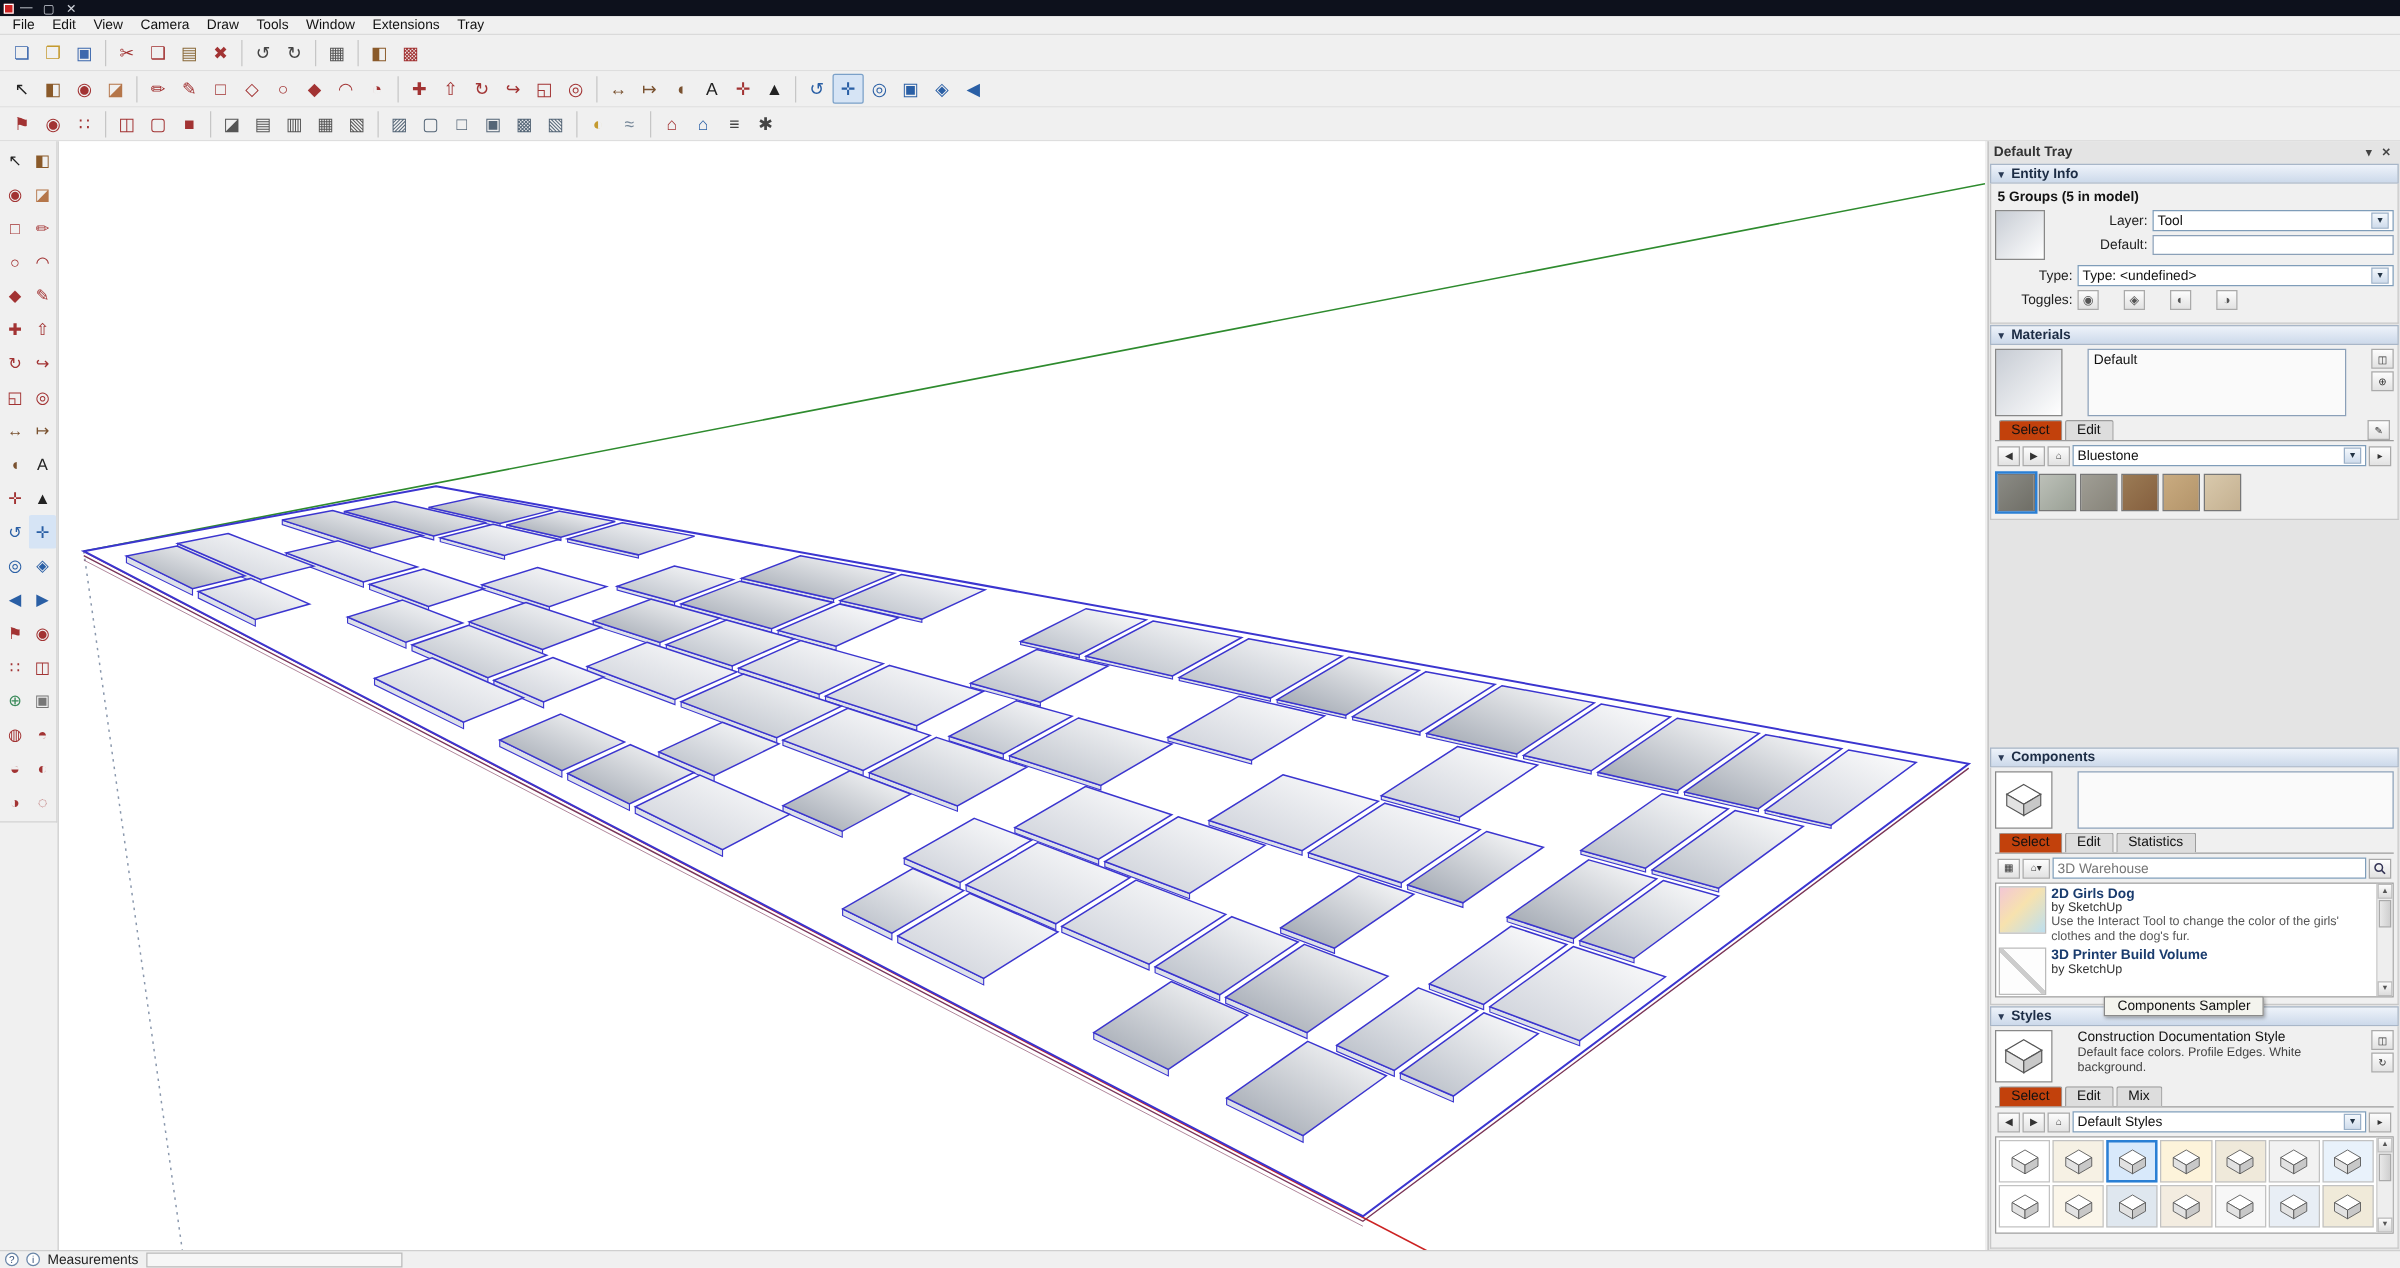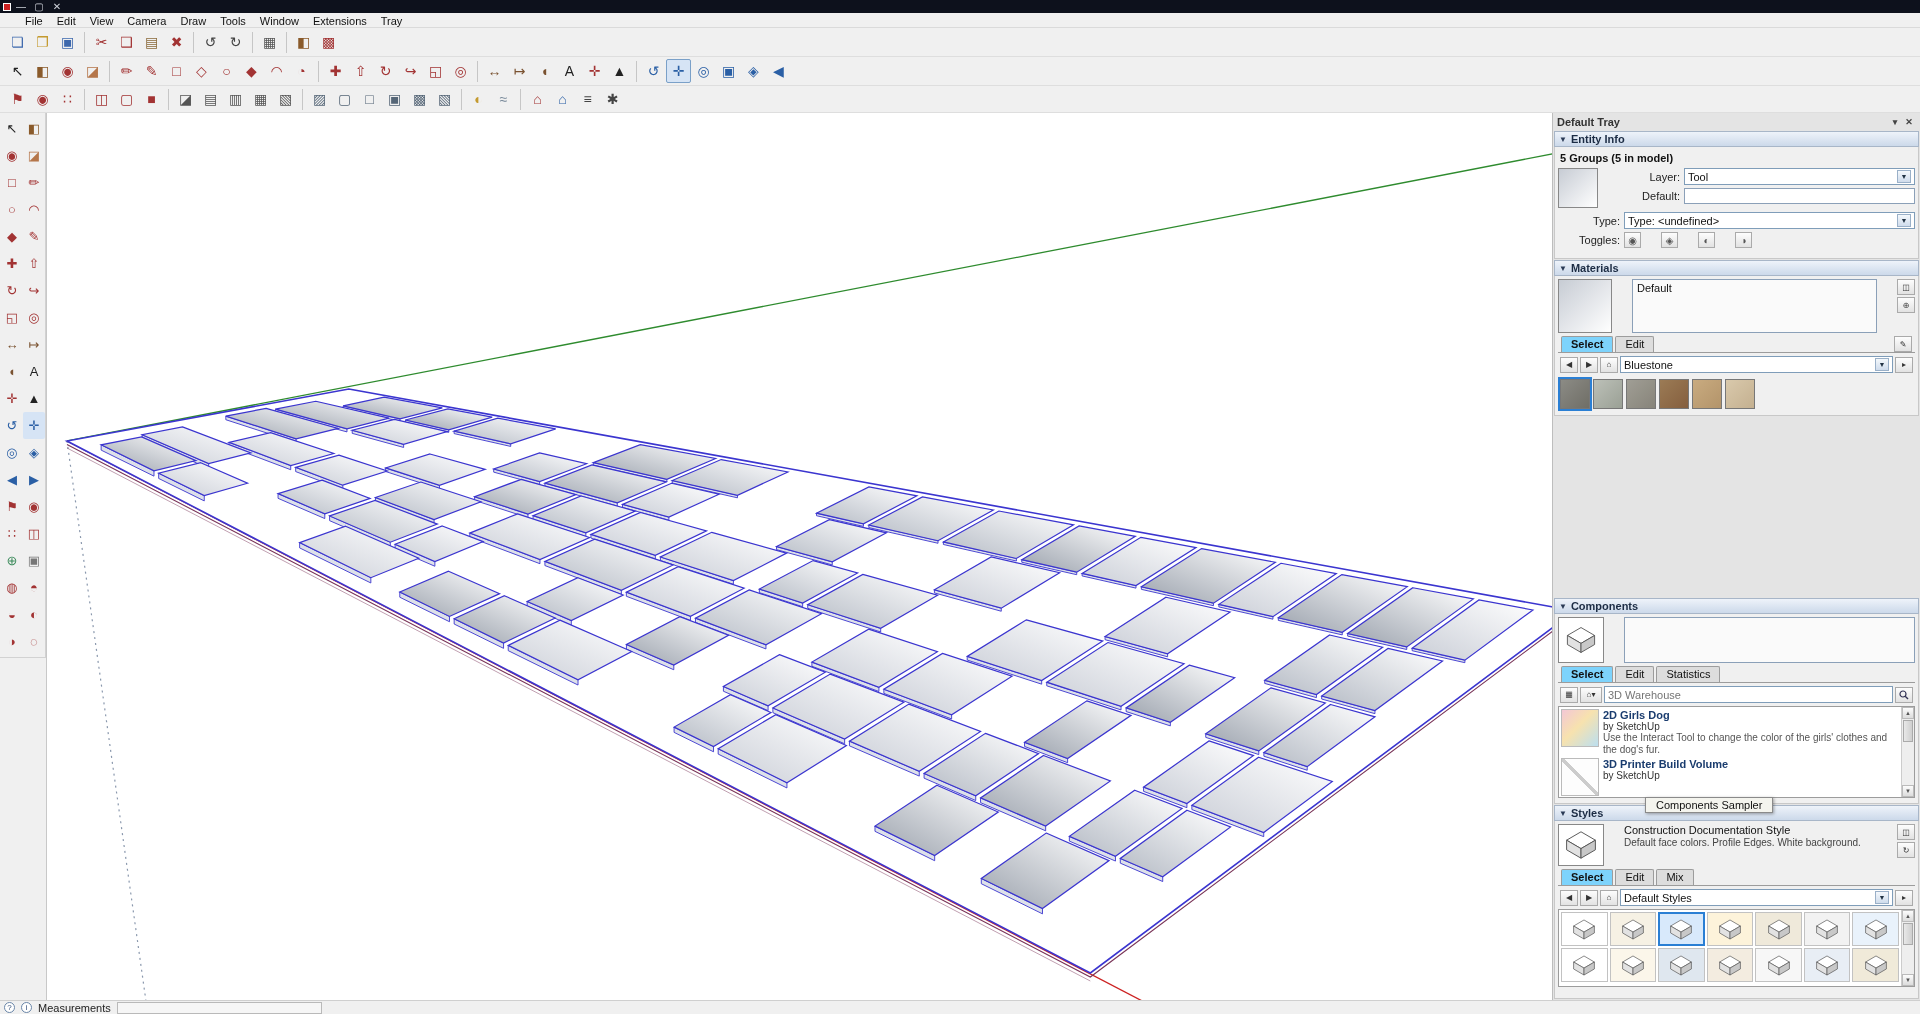--- a/index.html
+++ b/index.html
@@ -6,42 +6,42 @@
   html,body{width:1920px;height:1014px;overflow:hidden;font-family:"Liberation Sans",sans-serif;font-size:11px;background:#f0f0f0;color:#111}
 
   
   .titlebar{position:absolute;top:0;left:0;right:0;height:13px;background:#0d111c;color:#dfe3ea;display:flex;align-items:center;font-size:10px;padding-left:3px}
   .app-icon{width:8px;height:8px;background:#c22;border:1px solid #fff;margin-right:4px}
   .titlebar .title-text{flex:1;white-space:nowrap;overflow:hidden}
   .win-controls{display:flex;gap:6px;padding-right:6px}
   .win-controls span{width:12px;text-align:center;color:#cfd3da;cursor:default}
 
   
-  .menubar{position:absolute;top:13px;left:0;right:0;height:15px;background:#f0f0f0;border-bottom:1px solid #dadada;display:flex;padding-left:18px}
+  .menubar{position:absolute;top:13px;left:0;right:0;height:15px;background:#f0f0f0;border-bottom:1px solid #dadada;display:flex;align-items:center;padding-left:3px}
   .menu-item{padding:0 7px;height:15px;display:flex;align-items:center;cursor:default}
 
   
   .toolbar{position:absolute;left:0;right:0;background:#f0f0f0;border-bottom:1px solid #dedede;display:flex;align-items:center;padding-left:5px}
   #toolbar1{top:28px;height:29px}
   #toolbar2{top:57px;height:29px}
   #toolbar3{top:86px;height:27px}
   .tb-icon{width:25px;height:24px;display:flex;align-items:center;justify-content:center;font-size:14px;border:1px solid transparent;border-radius:2px;cursor:default;flex:none}
   .tb-sep{width:1px;height:21px;background:#c6c6c6;margin:0 4px;flex:none}
   .pressed{border:1px solid #7aa0c8;background:#d6e4f5}
 
   
   .palette{position:absolute;top:113px;left:0;width:46px;background:#f0f0f0;border-right:1px solid #d2d2d2;border-bottom:1px solid #d2d2d2;display:grid;grid-template-columns:22px 22px;padding:2px 1px;z-index:3}
   .pal-icon{width:22px;height:27px;display:flex;align-items:center;justify-content:center;font-size:13px;border:1px solid transparent;border-radius:2px;cursor:default}
 
   
   .viewport{position:absolute;top:113px;left:46px;right:332px;bottom:14px;background:#ffffff;border-left:1px solid #c8c8c8}
   .viewport svg{display:block;width:100%;height:100%}
 
   
-  .tray{position:absolute;top:113px;right:0;width:368px;bottom:14px;background:#e4e4e4;border-left:1px solid #bdbdbd;display:flex;flex-direction:column}
+  .tray{position:absolute;top:113px;right:0;width:330px;bottom:14px;background:#e4e4e4;border-left:1px solid #bdbdbd;display:flex;flex-direction:column}
   .tray-title{height:18px;display:flex;align-items:center;padding:0 4px;font-weight:bold;color:#333}
   .tray-title .grow{flex:1}
   .tray-btn{width:14px;height:13px;display:flex;align-items:center;justify-content:center;font-size:9px;color:#444;border:1px solid transparent}
   .panel{margin:0 1px 1px 1px}
   .panel-header{height:16px;display:flex;align-items:center;gap:4px;padding:0 4px;background:linear-gradient(#eef3fa,#ccd9ea);border:1px solid #a8b6c8;font-weight:bold;color:#1c2c44}
   .ph-arrow{font-size:8px;color:#2a3a55}
   .panel-body{background:#f0f0f0;border:1px solid #c8c8c8;border-top:none;padding:3px;position:relative}
 
   .thumb{border:1px solid #888;background:linear-gradient(135deg,#c7ccd4,#ffffff)}
   .inset{background:#fff;border:1px solid #8ba0b8}
@@ -53,21 +53,21 @@
   .ei-grid{display:grid;grid-template-columns:62px 1fr;gap:3px 4px;align-items:center;flex:1}
   .ei-grid .lbl{text-align:right}
   .combo{height:17px;border:1px solid #7f9db9;background:#fff;display:flex;align-items:center;padding:0 3px;overflow:hidden;white-space:nowrap}
   .combo .grow{flex:1}
   .combo-arrow{width:14px;height:13px;background:linear-gradient(#f4f8fc,#cfdcec);border:1px solid #9ab0c8;display:flex;align-items:center;justify-content:center;font-size:7px;color:#234}
   .toggle-btn{width:17px;height:16px;border:1px solid #aaa;background:linear-gradient(#fdfdfd,#e2e2e2);display:flex;align-items:center;justify-content:center;font-size:10px;color:#555}
 
   
   .tabs{display:flex;align-items:flex-end;padding:3px 3px 0 3px;border-bottom:1px solid #9c9c9c;height:20px}
   .tab{padding:1px 9px 2px 9px;border:1px solid #9c9c9c;border-bottom:none;background:#ddd;margin-right:2px;border-radius:2px 2px 0 0;cursor:default}
-  .tab.active{background:#7dd3fc;font-weight:bold}
+  .tab.active{background:#c2410c;font-weight:normal}
   .tabs .grow{flex:1}
   .nav{display:flex;align-items:center;gap:2px;padding:3px 2px}
   .nav-btn{width:18px;height:16px;border:1px solid #aaa;background:linear-gradient(#fdfdfd,#e2e2e2);display:flex;align-items:center;justify-content:center;font-size:8px;color:#333;flex:none}
   .search-input{flex:1;height:17px;border:1px solid #7f9db9;padding:0 3px;font-family:"Liberation Sans",sans-serif;font-size:11px;color:#333;min-width:0}
 
   
   .swatch-row{display:flex;gap:3px;padding:3px 2px}
   .swatch{width:30px;height:30px;border:1px solid #777}
   .swatch.sel{outline:2px solid #2a7fd4}
 

